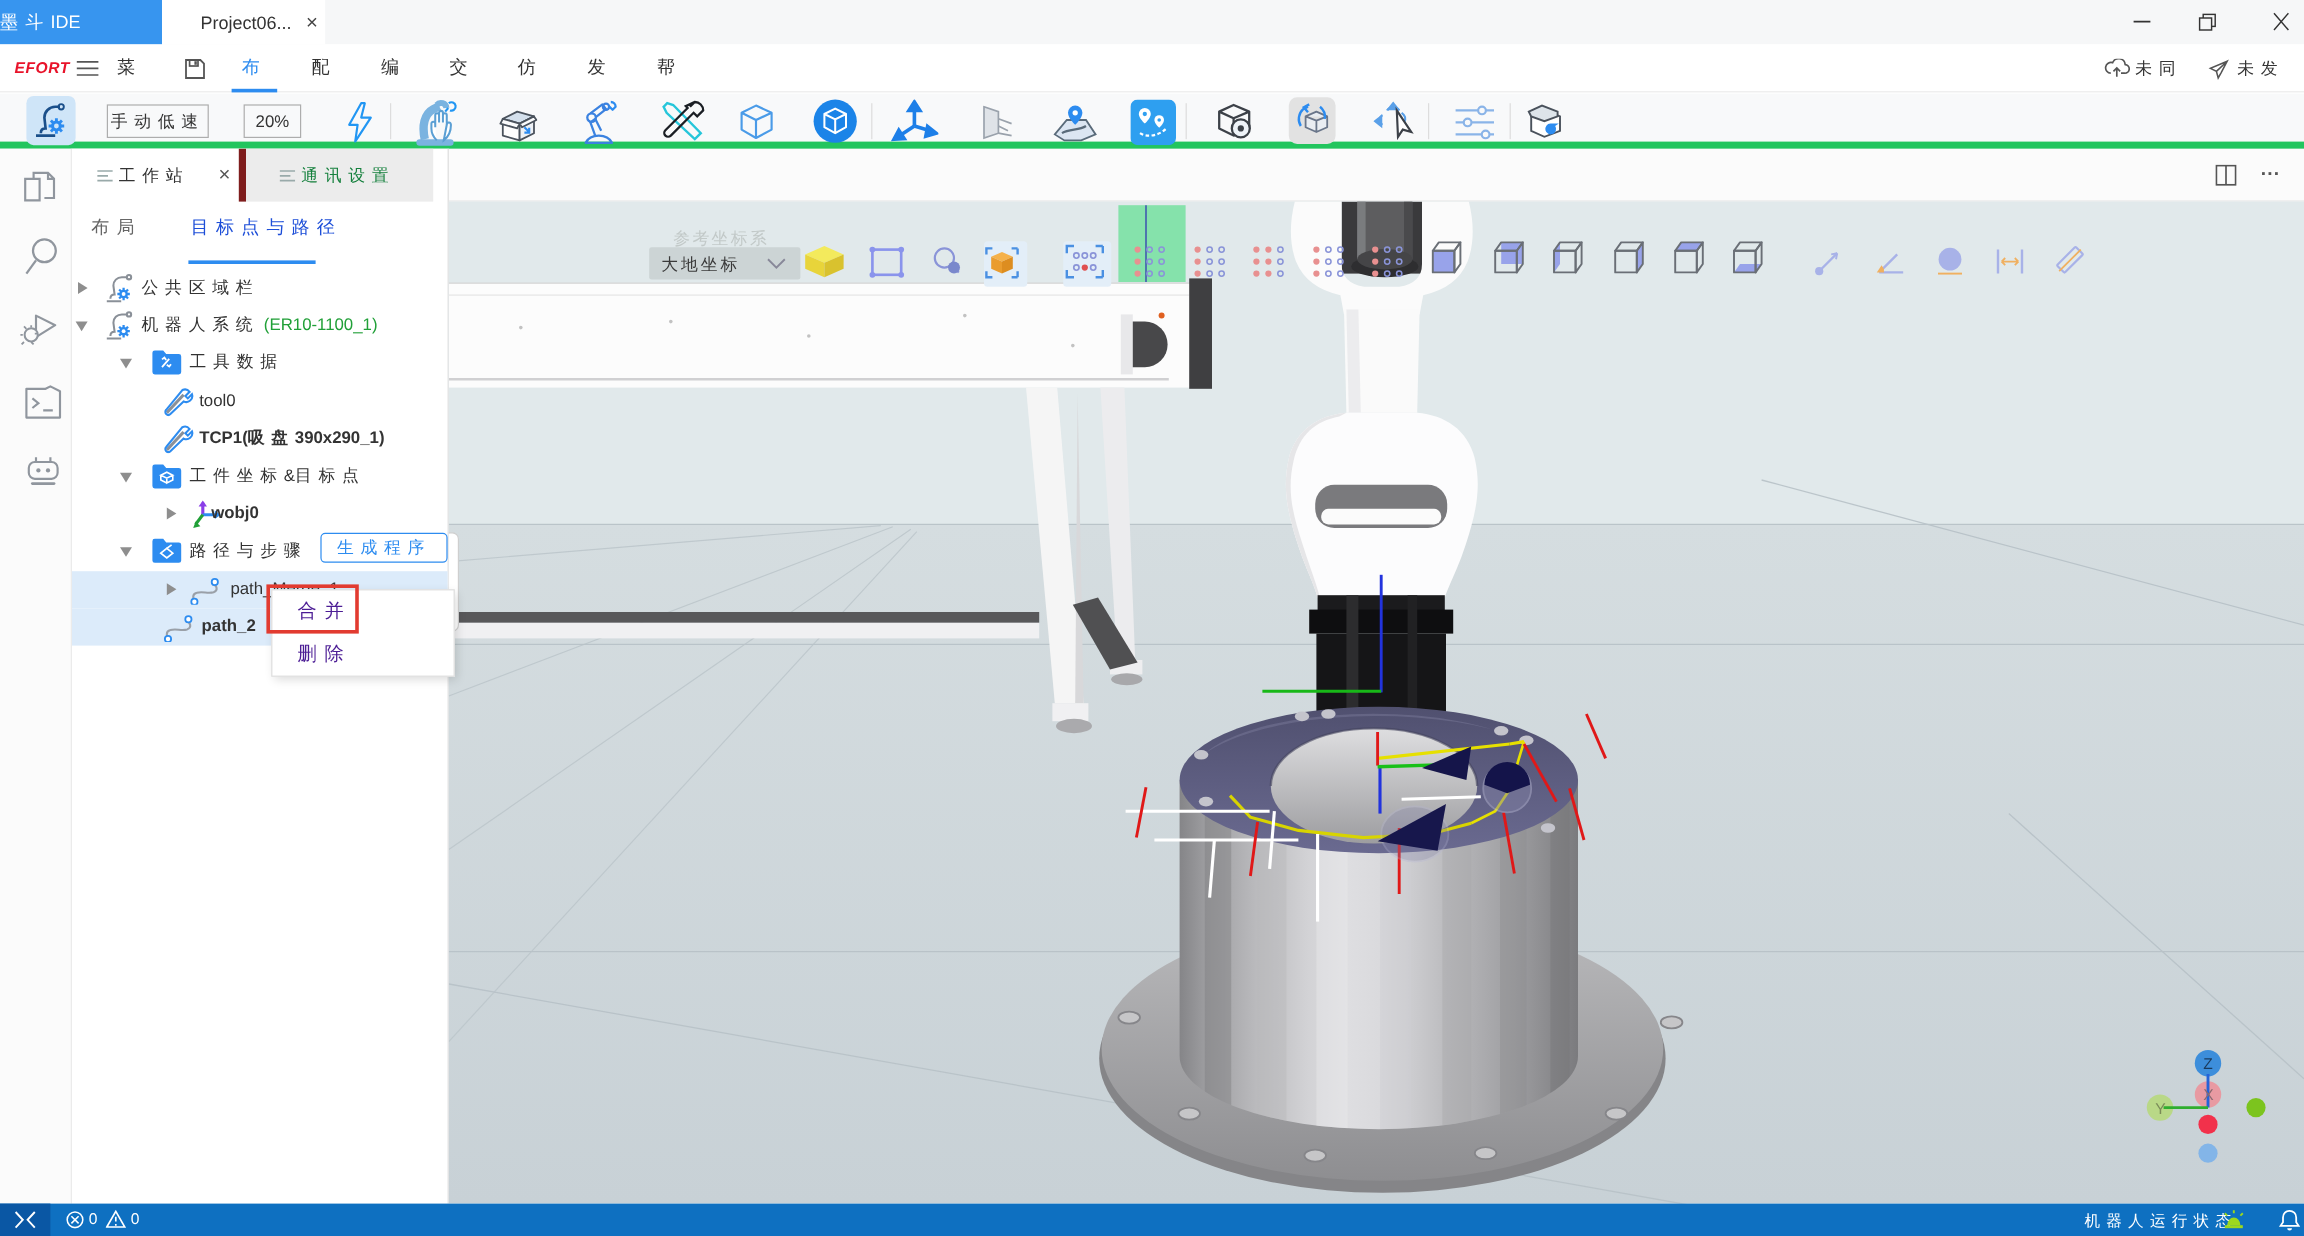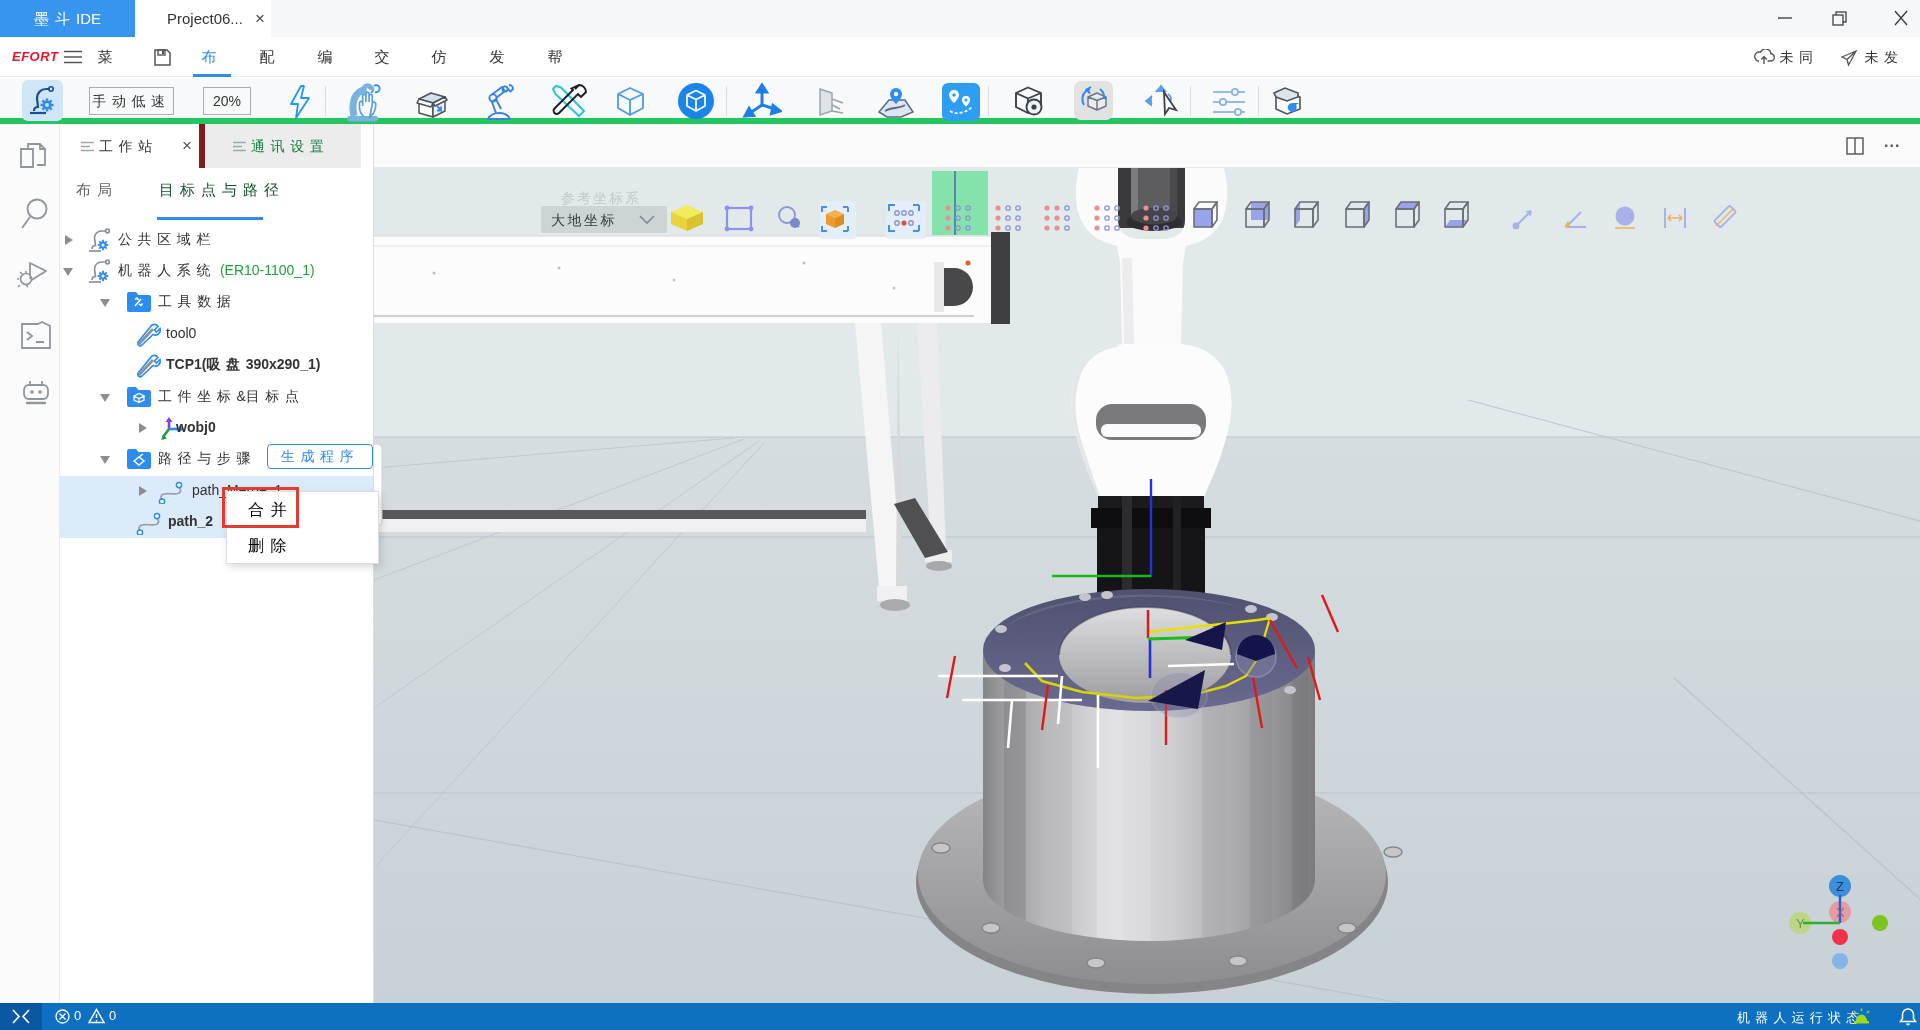--- a/index.html
+++ b/index.html
@@ -2,21 +2,21 @@
 <html><head>
 <meta charset="utf-8">
 <style>
 *{margin:0;padding:0;box-sizing:border-box}
 html,body{width:1920px;height:1030px;overflow:hidden;font-family:"Liberation Sans",sans-serif;background:#fff}
 #app{position:relative;width:1920px;height:1030px}
 .abs{position:absolute;white-space:nowrap}
 .c{letter-spacing:.4em}
 
 #titlebar{position:absolute;left:0;top:0;width:1920px;height:37px;background:#f6f7f8}
-#tab-ide{position:absolute;left:0;top:0;width:135px;height:37px;background:#3795ef;color:#fff;font-size:15px;line-height:37px;text-align:center}
+#tab-ide{position:absolute;left:0;top:0;width:135px;height:37px;background:#3795ef;color:#fff;font-size:15px;line-height:37px;}
 #tab-proj{position:absolute;left:135px;top:0;width:136px;height:37px;background:#fff;color:#333;font-size:15px;line-height:37px;padding-left:32px}
 #winctl{position:absolute;right:0;top:0;height:37px;color:#222}
 
 #menubar{position:absolute;left:0;top:37px;width:1920px;height:40px;background:#fff;border-bottom:1px solid #ececec}
 .mi{position:absolute;top:0;height:40px;line-height:40px;font-size:15px;color:#333;text-align:center}
 .mi.act{color:#2d8cf0;border-bottom:3px solid #2d8cf0;line-height:39px}
 
 #toolbar{position:absolute;left:0;top:78px;width:1920px;height:46px;background:#f8f9fa;border-bottom:6px solid #22c55e}
 .tbtn{position:absolute;top:9px;height:28px;border:1px solid #adadad;background:#f8f9fa;color:#333;font-size:14px;text-align:center;line-height:26px}
 .tsep{position:absolute;top:8px;width:1px;height:30px;background:#ddd}
@@ -30,21 +30,21 @@
 #tab-comm{position:absolute;left:145px;top:0px;width:156px;height:44px;background:#ececec;font-size:14px;color:#15803d;line-height:44px}
 .sub{position:absolute;top:44px;height:44px;line-height:44px;font-size:15px}
 .row{position:absolute;left:0;width:313px;height:31px;font-size:14px;color:#333}
 .row .txt{position:absolute;top:6px;white-space:nowrap}
 .arr{position:absolute;width:0;height:0}
 .arr.r{border-left:8px solid #8e8e8e;border-top:5px solid transparent;border-bottom:5px solid transparent;top:10px}
 .arr.d{border-top:8px solid #8e8e8e;border-left:5px solid transparent;border-right:5px solid transparent;top:12px}
 .hl{background:#dcebfa}
 
 #cmenu{position:absolute;left:226px;top:491px;width:153px;height:73px;background:#fff;border:1px solid #ddd;box-shadow:2px 3px 8px rgba(0,0,0,.15);z-index:5}
-#cmenu div{height:36px;line-height:36px;padding-left:21px;font-size:16px;color:#000000}
+#cmenu div{height:36px;line-height:36px;padding-left:21px;font-size:16px;color:#4c1d95}
 #redrect{position:absolute;left:222px;top:487px;width:77px;height:41px;border:3px solid #e23b30;z-index:6}
 
 #viewport{position:absolute;left:374px;top:168px;width:1546px;height:835px;background:#e4ecee}
 
 #status{position:absolute;left:0;top:1003px;width:1920px;height:27px;background:#0e70c1;color:#fff;font-size:13px}
 #status .sq{position:absolute;left:0;top:0;width:42px;height:27px;background:#0a57a4}
 svg{display:block}
 </style>
 </head>
 <body>
@@ -260,21 +260,21 @@
 </div>
 
 <div id="panel">
   <div id="tab-ws"><svg class="abs" style="left:21px;top:17px" width="13" height="11" viewBox="0 0 13 11">
           <path d="M0 1.5 h13 M0 5.5 h9 M0 9.5 h13" stroke="#9aa" stroke-width="1.4"></path>
         </svg><span class="c" style="margin-left:39px">工作站</span><span style="position:absolute;left:122px;font-size:17px;color:#555">×</span></div>
   <div id="tab-comm"><svg class="abs" style="left:28px;top:17px" width="13" height="11" viewBox="0 0 13 11">
           <path d="M0 1.5 h13 M0 5.5 h9 M0 9.5 h13" stroke="#9aa" stroke-width="1.4"></path>
         </svg><span class="c" style="margin-left:46px">通讯设置</span></div>
   <div class="sub" style="left:16px;color:#666"><span class="c">布局</span></div>
-  <div class="sub" style="left:99px;color:#14532d"><span class="c">目标点与路径</span></div>
+  <div class="sub" style="left:99px;color:#1d4ed8"><span class="c">目标点与路径</span></div>
   <div class="abs" style="left:97px;top:93px;width:106px;height:3px;background:#2d8cf0"></div>
   <div class="row" style="top:101px">
     <div class="arr r" style="left:5px"></div>
     <svg class="abs" style="left:26px;top:3px" width="27" height="25" viewBox="0 0 27 25">
           <g fill="none" stroke="#8a9098" stroke-width="1.7">
             <path d="M6 21 c0,-2.5 1.5,-3.5 3.5,-3.5 l-1 -7.5 c0,-4 3,-7 7,-7 h3.5"></path>
             <circle cx="21.5" cy="3" r="1.8"></circle>
             <path d="M3 23 h12"></path>
           </g>
           <g fill="#2d8cf0">

